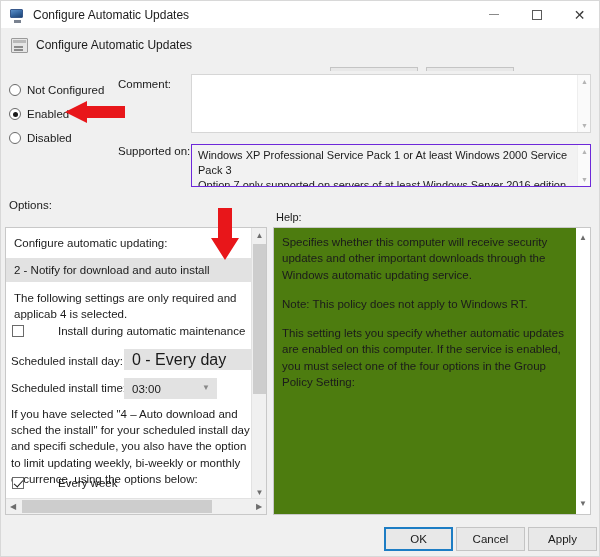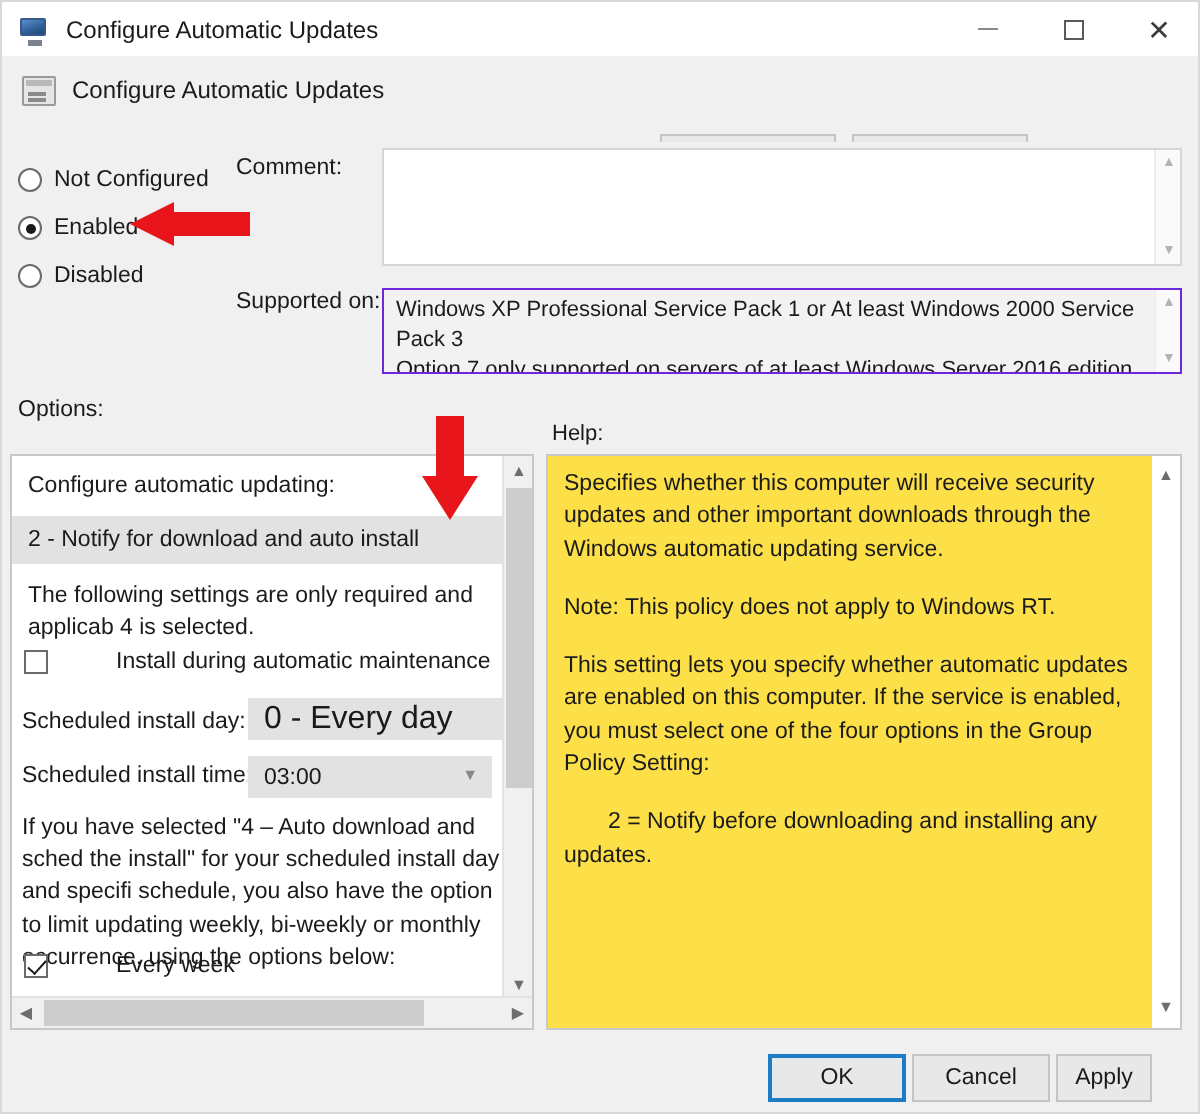--- a/index.html
+++ b/index.html
@@ -343,21 +343,21 @@
     display: flex;
     align-items: center;
     padding-left: 8px;
     box-sizing: border-box;
     font-size: 16px;
     white-space: nowrap;
   }
   .sched-time-val {
     position: absolute;
     left: 118px; top: 150px;
-    width: 122px; height: 21px;
+    width: 93px; height: 21px;
     background: #e2e2e2;
     display: flex;
     align-items: center;
     padding-left: 8px;
     box-sizing: border-box;
     font-size: 11.5px;
     white-space: nowrap;
   }
   .sched-time-val .caret {
     position: absolute;
@@ -419,21 +419,21 @@
     left: 16px; top: 1px;
     width: 190px; height: 13px;
     background: #cdcdcd;
   }
 
   
   .help-panel {
     position: absolute;
     left: 272px; top: 226px;
     width: 318px; height: 288px;
-    background: #fde047;
+    background: #4d7c0f;
     border: 1px solid #c8c8c8;
     box-sizing: border-box;
     overflow: hidden;
   }
   .help-text {
     position: absolute;
     left: 8px; top: 6px;
     width: 284px;
     font-size: 11.5px;
     line-height: 16.3px;
@@ -469,21 +469,21 @@
     border: 2px solid #1d7dc4;
   }
   .btn-cancel {
     position: absolute;
     left: 455px; top: 526px;
     width: 69px; height: 24px;
   }
   .btn-apply {
     position: absolute;
     left: 527px; top: 526px;
-    width: 48px; height: 24px;
+    width: 69px; height: 24px;
   }
 
   
   .arrow-left {
     position: absolute;
     left: 64px; top: 100px;
     width: 60px; height: 22px;
   }
   .arrow-down {
     position: absolute;
@@ -601,21 +601,20 @@
       <div class="thumb"></div>
       <div class="arrow right">▶</div>
     </div>
   </div>
 
   <div class="help-panel">
     <div class="help-text">
       <p>Specifies whether this computer will receive security updates and other important downloads through the Windows automatic updating service.</p>
       <p>Note: This policy does not apply to Windows RT.</p>
       <p>This setting lets you specify whether automatic updates are enabled on this computer. If the service is enabled, you must select one of the four options in the Group Policy Setting:</p>
-      <p class="indent">2 = Notify before downloading and installing any updates.</p>
 
     </div>
     <div class="help-vsb">
       <div class="arrow up">▲</div>
       <div class="arrow down">▼</div>
     </div>
   </div>
 
   <div class="btn btn-ok">OK</div>
   <div class="btn btn-cancel">Cancel</div>

